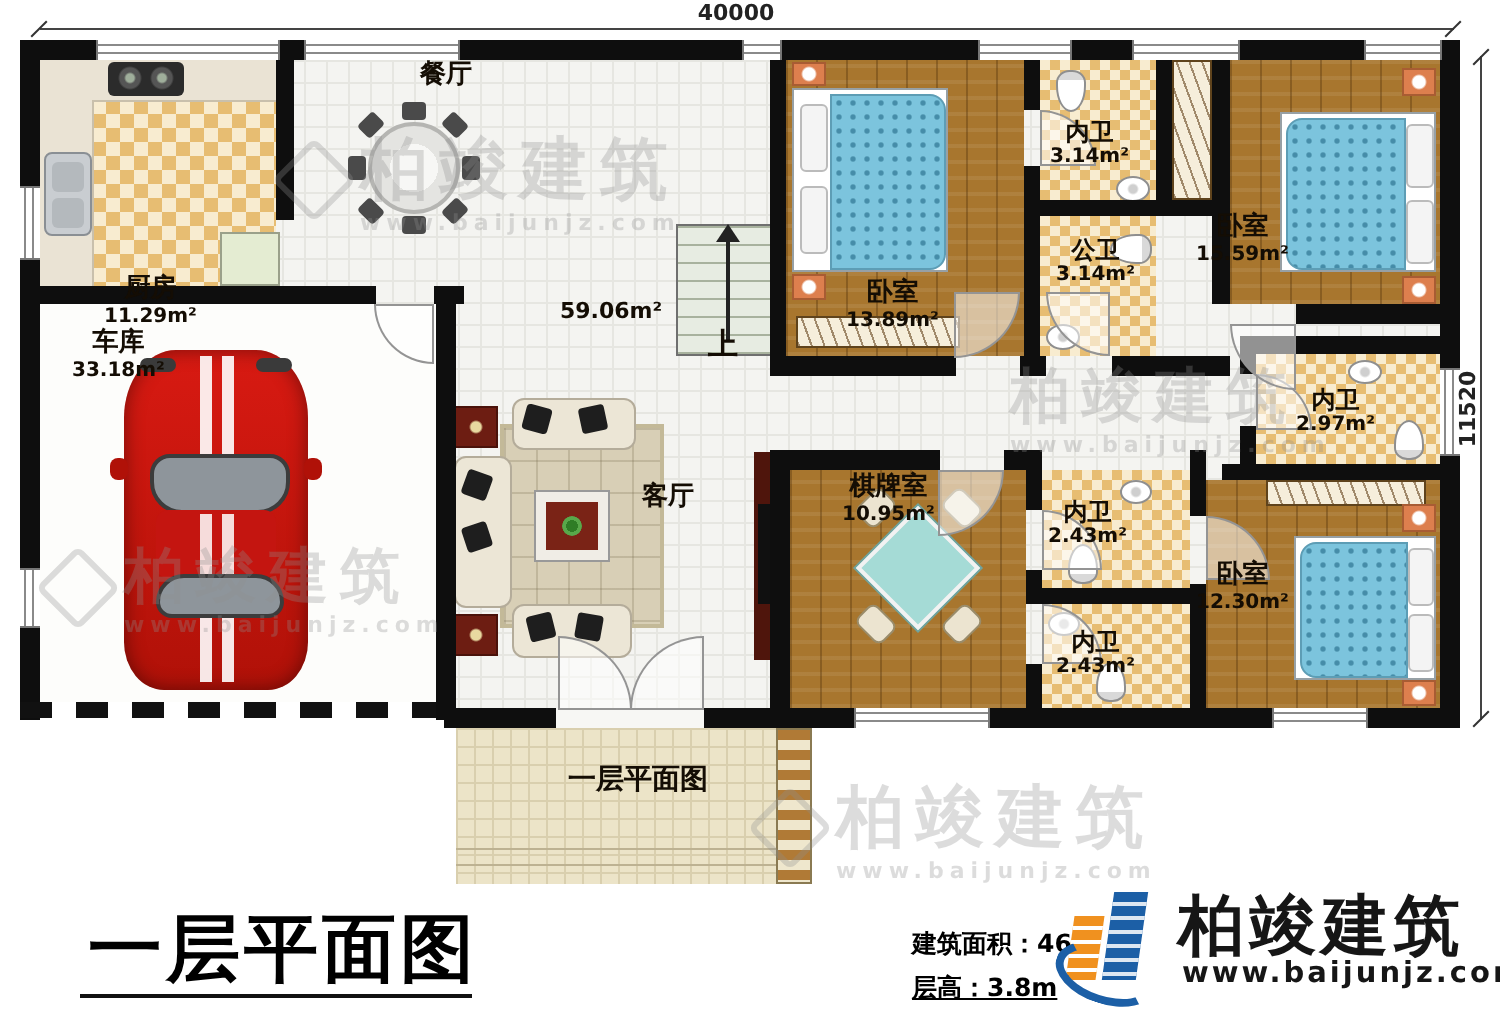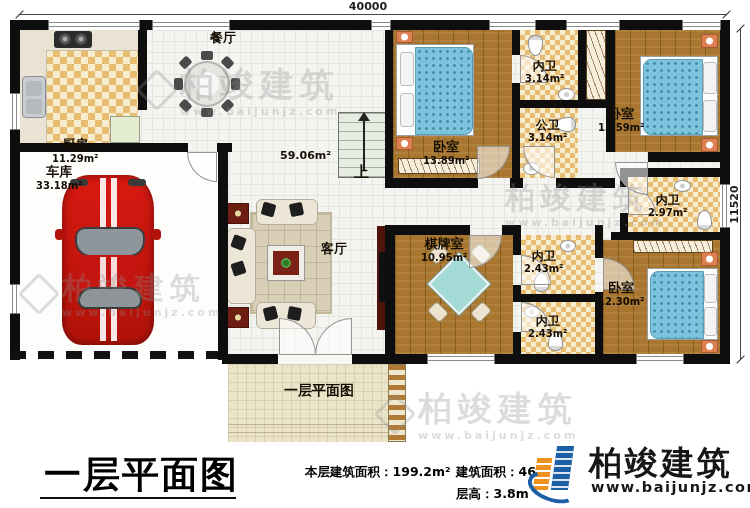--- a/index.html
+++ b/index.html
@@ -321,23 +321,22 @@
   <div class="wm" style="left:380px;top:386px;">
     <div class="wm-icon"></div>
     <div>
       <div class="wm-big">柏竣建筑</div>
       <div class="wm-sub">www.baijunjz.com</div>
     </div>
   </div>
 
   <div class="tb" style="left:44px;top:450px;font-size:37px;font-weight:600;letter-spacing:2px;">一层平面图</div>
   <div class="abs" style="left:40px;top:497px;width:196px;height:2px;background:#111;z-index:40;"></div>
-  <div class="tb" style="left:305px;top:464px;font-size:12.5px;font-weight:700;">本层建筑面积：199.2m²</div>
   <div class="tb" style="left:456px;top:464px;font-size:12.5px;font-weight:700;">建筑面积：462</div>
-  <div class="tb" style="left:456px;top:486px;font-size:12.5px;font-weight:700;">层高：3.8m</div>
+  <div class="tb" style="left:456px;top:486px;font-size:12.5px;font-weight:700;text-decoration:underline;">层高：3.8m</div>
 
   <div class="abs" style="left:527px;top:442px;width:58px;height:58px;z-index:41;">
     <div class="abs skew" style="left:8px;top:16px;width:15px;height:32px;background:#f0911f;background-image:repeating-linear-gradient(to bottom,transparent 0 5px,#fff 5px 7px);"></div>
     <div class="abs skew" style="left:27px;top:4px;width:17px;height:44px;background:#1c5fa6;background-image:repeating-linear-gradient(to bottom,transparent 0 5px,rgba(255,255,255,.85) 5px 7px);"></div>
     <div class="abs" style="left:0px;top:30px;width:44px;height:22px;border:4px solid transparent;border-bottom:4px solid #1c5fa6;border-left:4px solid #1c5fa6;border-radius:50%;transform:rotate(18deg);"></div>
   </div>
   <div class="tb" style="left:589px;top:441px;font-size:33px;font-weight:900;letter-spacing:3px;color:#161616;z-index:41;">柏竣建筑</div>
   <div class="tb" style="left:591px;top:479px;font-size:14.5px;font-weight:700;letter-spacing:1.5px;color:#161616;z-index:41;">www.baijunjz.com</div>
 
 </div>

